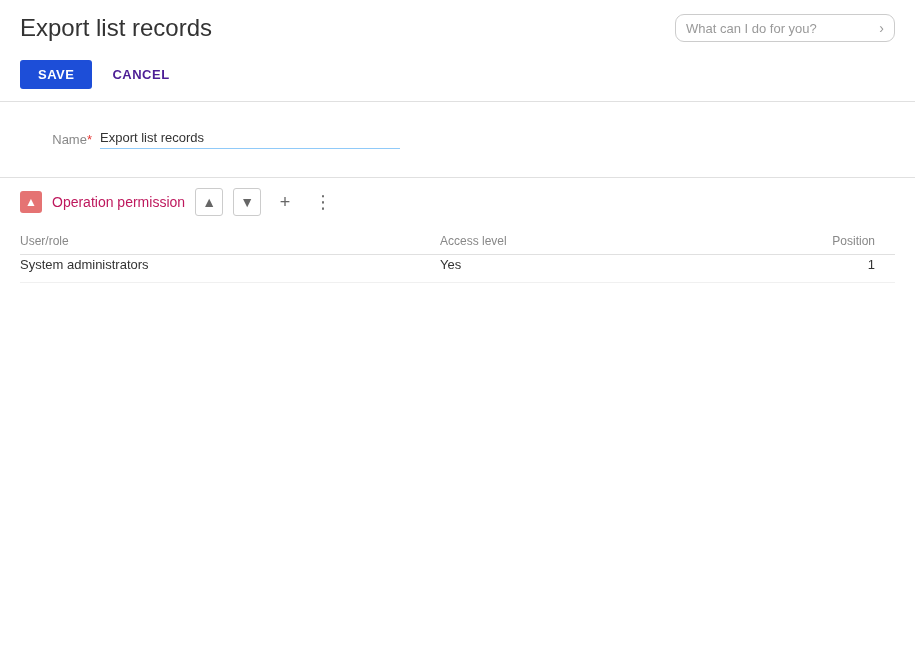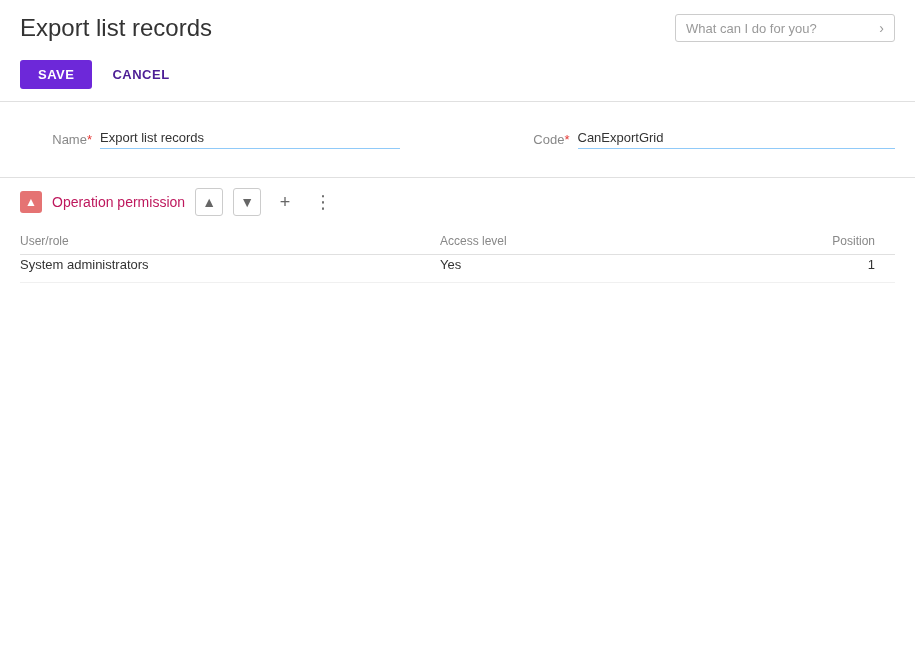--- a/index.html
+++ b/index.html
@@ -21,42 +21,42 @@
     }
     .page-title {
       font-size: 24px;
       font-weight: 300;
       color: #333;
     }
     .help-search {
       display: flex;
       align-items: center;
       border: 1px solid #ccc;
-      border-radius: 3px;
+      border-radius: 9px;
       padding: 5px 10px;
       color: #999;
       font-size: 13px;
       min-width: 220px;
       cursor: pointer;
       justify-content: space-between;
     }
     .help-search-arrow {
       color: #999;
       font-size: 14px;
     }
 
     
     .toolbar {
       display: flex;
       align-items: center;
       padding: 8px 20px 12px 20px;
       gap: 10px;
     }
     .btn-save {
-      background: #6d28d9;
+      background: #1d4ed8;
       color: #fff;
       border: none;
       padding: 7px 18px;
       font-size: 13px;
       font-weight: bold;
       border-radius: 3px;
       cursor: pointer;
       letter-spacing: 0.5px;
     }
     .btn-cancel {
@@ -261,26 +261,20 @@
 <div class="form-section">
 
   <div class="form-row">
     <div class="form-field">
       <span class="form-label">
         <span>Name</span><span class="required">*</span>
       </span>
       <div class="form-input-wrapper">
         <span class="form-value">Export list records</span>
       </div>
-    </div>
-    <div class="form-field-code" style="flex:1; display:flex; align-items:center; padding-left:80px;">
-      <span class="form-label">
-        <span>Code</span><span class="required">*</span>
-      </span>
-      <span class="code-value">CanExportGrid</span>
     </div>
   </div>
 
 </div>
 
 <div class="divider"></div>
 
 <div class="op-section">
   <div class="op-header">
     <button class="op-collapse-btn">

